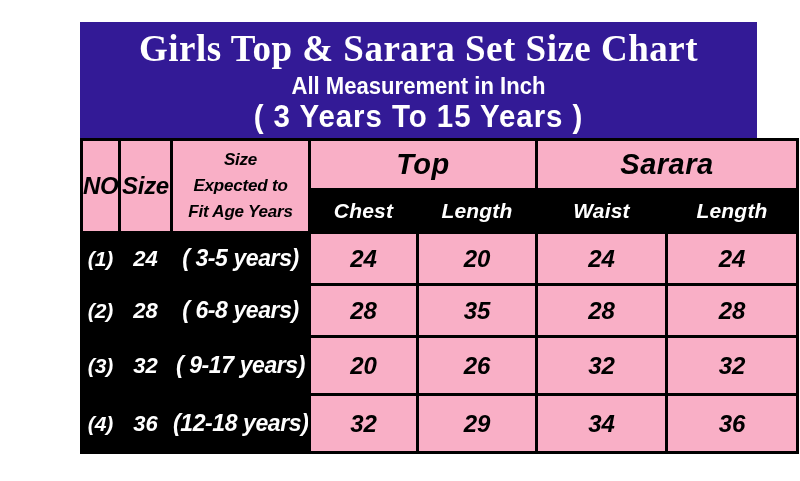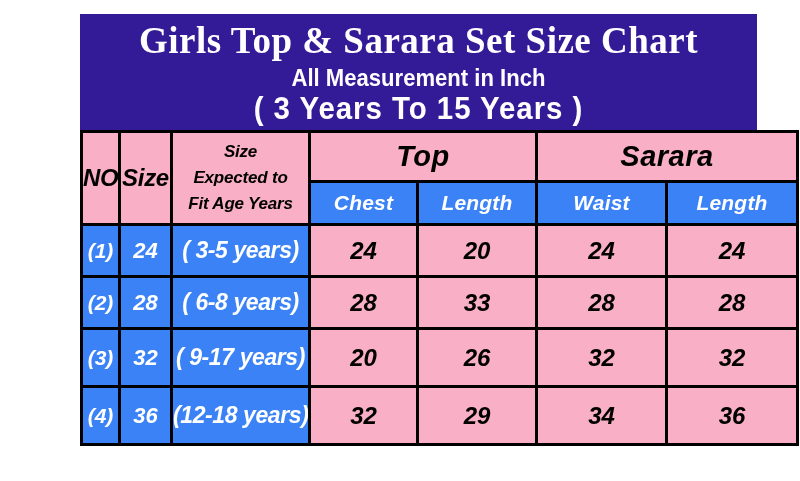--- a/index.html
+++ b/index.html
@@ -11,21 +11,21 @@
     width: 800px;
     height: 481px;
     overflow: hidden;
     font-family: "Liberation Sans", sans-serif;
     -webkit-font-smoothing: none;
   }
 
   #chart-root {
     position: absolute;
     left: 41px;
-    top: 14px;
+    top: 22px;
     width: 716px;
     height: 425px;
     box-sizing: border-box;
     padding-left: 39px;
   }
 
   
   .banner {
     background: #331A96;
     width: 100%;
@@ -77,21 +77,21 @@
   table.size-chart td {
     border: 3px solid #000000;
     text-align: center;
     vertical-align: middle;
     padding: 0;
     overflow: hidden;
     font-style: italic;
   }
 
   .pink  { background: #F9AFC6; color: #000000; }
-  .purple{ background: #3b82f6; color: #ffffff; }
+  .purple{ background: #000000; color: #ffffff; }
 
   
   .h-small {
     font-weight: bold;
     font-size: 24px;
     line-height: 22px;
     letter-spacing: -0.3px;
   }
   .h-multiline {
     font-weight: bold;
@@ -193,21 +193,21 @@
         <td class="pink c-meas">20</td>
         <td class="pink c-meas">24</td>
         <td class="pink c-meas">24</td>
       </tr>
 
       <tr class="r-data">
         <td class="purple c-no">(2)</td>
         <td class="purple c-size">28</td>
         <td class="purple c-age">( 6-8 years)</td>
         <td class="pink c-meas">28</td>
-        <td class="pink c-meas">33</td>
+        <td class="pink c-meas">35</td>
         <td class="pink c-meas">28</td>
         <td class="pink c-meas">28</td>
       </tr>
 
       <tr class="r-data3">
         <td class="purple c-no">(3)</td>
         <td class="purple c-size">32</td>
         <td class="purple c-age">( 9-17 years)</td>
         <td class="pink c-meas">20</td>
         <td class="pink c-meas">26</td>

